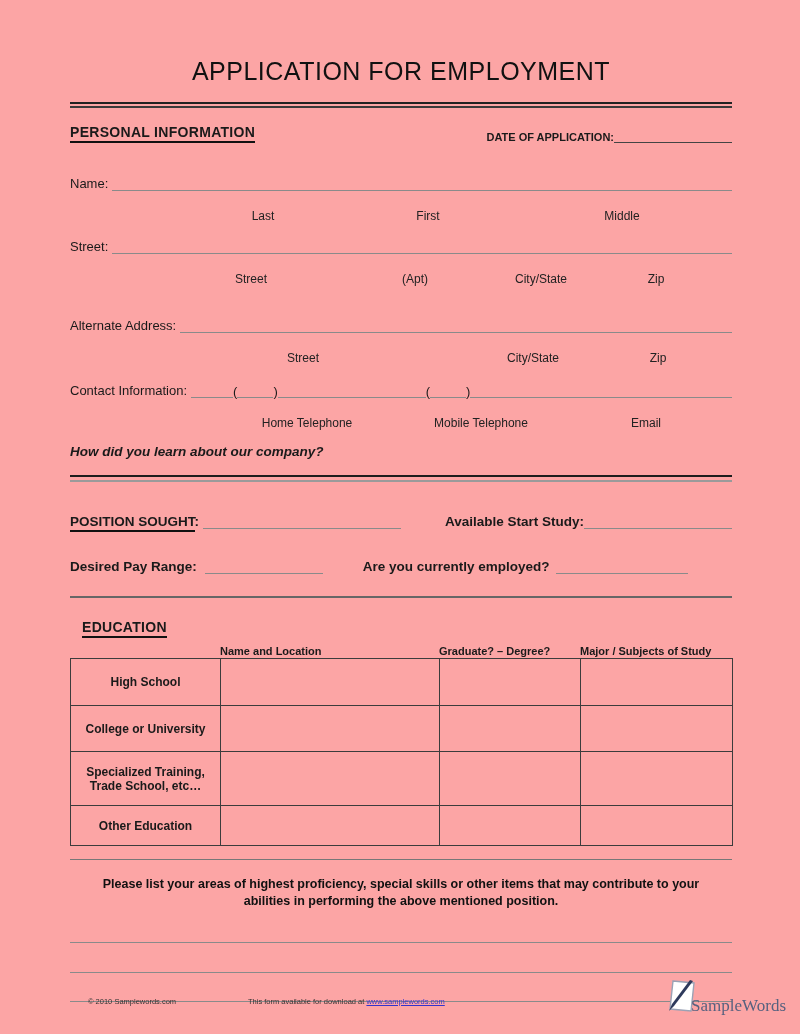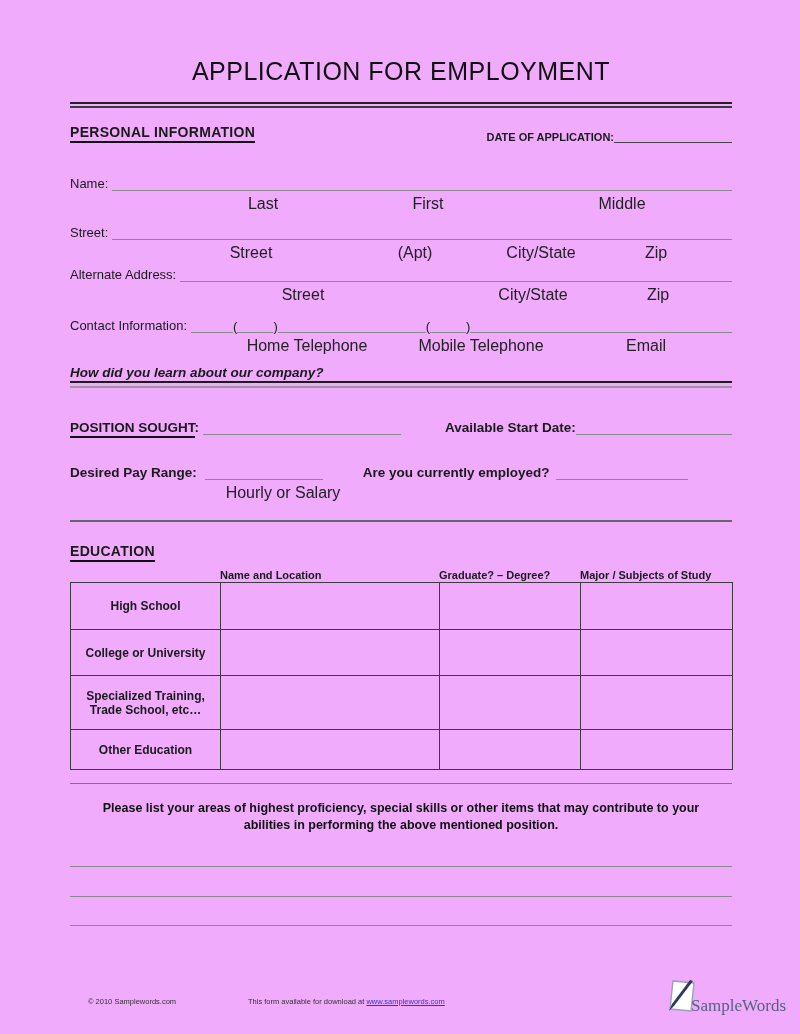--- a/index.html
+++ b/index.html
@@ -1,55 +1,55 @@
 <!DOCTYPE html>
 <html><head>
 <meta charset="utf-8">
 <style>
   * { margin:0; padding:0; box-sizing:border-box; }
   html,body { background:#e9e9e9; }
   .page {
-    width:800px; height:1034px; margin:0 auto; background:#f0abfc;
+    width:800px; height:1034px; margin:0 auto; background:#fca5a5;
     font-family:"Liberation Sans", sans-serif; color:#1a1a1a; position:relative;
     overflow:hidden;
   }
   .content { position:absolute; left:70px; right:68px; top:0; bottom:0; }
 
   .title { text-align:center; font-size:25px; font-weight:400; letter-spacing:.5px; margin-top:57px; color:#111; }
 
   .double-rule { margin-top:16px; height:6px; border-top:2px solid #222; border-bottom:2px solid #3a3a3a; }
 
   .hdr-row { display:flex; align-items:flex-end; margin-top:16px; }
   .sec-head { font-size:14px; font-weight:bold; letter-spacing:.3px; border-bottom:2px solid #111; padding-bottom:1px; }
   .date-label { font-size:11px; font-weight:bold; margin-left:auto; }
   .date-line { width:118px; border-bottom:1.5px solid #444; height:12px; }
 
   .field-row { display:flex; align-items:flex-end; font-size:13px; }
   .field-row .lbl { white-space:nowrap; padding-right:4px; }
   .fline { border-bottom:1.5px solid #8a8a8a; height:13px; }
   .grow { flex:1; }
   .paren { font-size:13px; line-height:13px; }
 
-  .subrow { position:relative; height:14px; font-size:16px; color:#222; margin-top:4px; }
+  .subrow { position:relative; height:14px; font-size:12px; color:#222; margin-top:18px; }
   .subrow span { position:absolute; transform:translateX(-50%); white-space:nowrap; }
 
   .ref-row { display:flex; align-items:flex-end; font-size:13.5px; margin-top:14px;
-             border-bottom:2.5px solid #1d1d1d; padding-bottom:1px; }
+             border-bottom:2.5px solid #1d1d1d; padding-bottom:16px; }
   .ref-row .q { font-weight:bold; font-style:italic; }
   .gray-rule { margin-top:3px; border-top:2px solid #9a9a9a; }
 
   .pos-row { display:flex; align-items:flex-end; font-size:13.5px; margin-top:32px; }
   .bold { font-weight:bold; }
   .u { border-bottom:2px solid #111; padding-bottom:1px; }
 
   .pay-row { display:flex; align-items:flex-end; font-size:13.5px; margin-top:30px; }
 
   .single-rule { margin-top:22px; border-top:2.5px solid #666; }
 
-  .edu-head { margin-top:20px; }
+  .edu-head { margin-top:20px;margin-left:12px; }
   .col-heads { display:flex; font-size:11px; font-weight:bold; margin-top:9px; }
   .col-heads div { }
   table.edu { border-collapse:collapse; width:662px; table-layout:fixed; margin-top:1px; }
   table.edu td { border:1.2px solid #3c3c3c; vertical-align:middle; }
   table.edu td.rowlbl { font-size:12px; font-weight:bold; text-align:center; padding:2px 10px; }
   .r1 { height:47px; } .r2 { height:46px; } .r3 { height:54px; } .r4 { height:40px; }
 
   .thin-rule { margin-top:13px; border-top:1.8px solid #777; }
 
   .instruction { margin:16px auto 0; width:620px; text-align:center; font-size:12.5px; font-weight:bold; line-height:1.35; color:#111; }
@@ -94,21 +94,21 @@
       <span class="lbl">Street:</span>
       <span class="fline grow"></span>
     </div>
     <div class="subrow">
       <span style="left:181px">Street</span>
       <span style="left:345px">(Apt)</span>
       <span style="left:471px">City/State</span>
       <span style="left:586px">Zip</span>
     </div>
 
-    <div class="field-row" style="margin-top:9px;">
+    <div class="field-row" style="margin-top:32px;">
       <span class="lbl">Alternate Address:</span>
       <span class="fline grow"></span>
     </div>
     <div class="subrow">
       <span style="left:233px">Street</span>
       <span style="left:463px">City/State</span>
       <span style="left:588px">Zip</span>
     </div>
 
     <div class="field-row" style="margin-top:18px;">
@@ -131,32 +131,29 @@
 
     <div class="ref-row">
       <span class="q">How did you learn about our company?</span>
       <span class="grow"></span>
     </div>
     <div class="gray-rule"></div>
 
     <div class="pos-row">
       <span class="bold"><span class="u">POSITION SOUGHT</span><span>:</span></span>
       <span class="fline" style="width:198px; margin-left:4px;"></span>
-      <span class="bold" style="margin-left:44px;">Available Start Date:</span>
+      <span class="bold" style="margin-left:44px;">Available Start Study:</span>
       <span class="fline grow"></span>
     </div>
 
     <div class="pay-row">
       <span class="bold">Desired Pay Range:</span>
       <span class="fline" style="width:118px; margin-left:8px;"></span>
       <span class="bold" style="margin-left:40px;">Are you currently employed?</span>
       <span class="fline" style="width:132px; margin-left:6px;"></span>
-    </div>
-    <div class="subrow">
-      <span style="left:213px">Hourly or Salary</span>
     </div>
 
     <div class="single-rule"></div>
 
     <div class="edu-head">
       <span class="sec-head">EDUCATION</span>
     </div>
     <div class="col-heads">
       <div style="width:150px"></div>
       <div style="width:219px">Name and Location</div>

